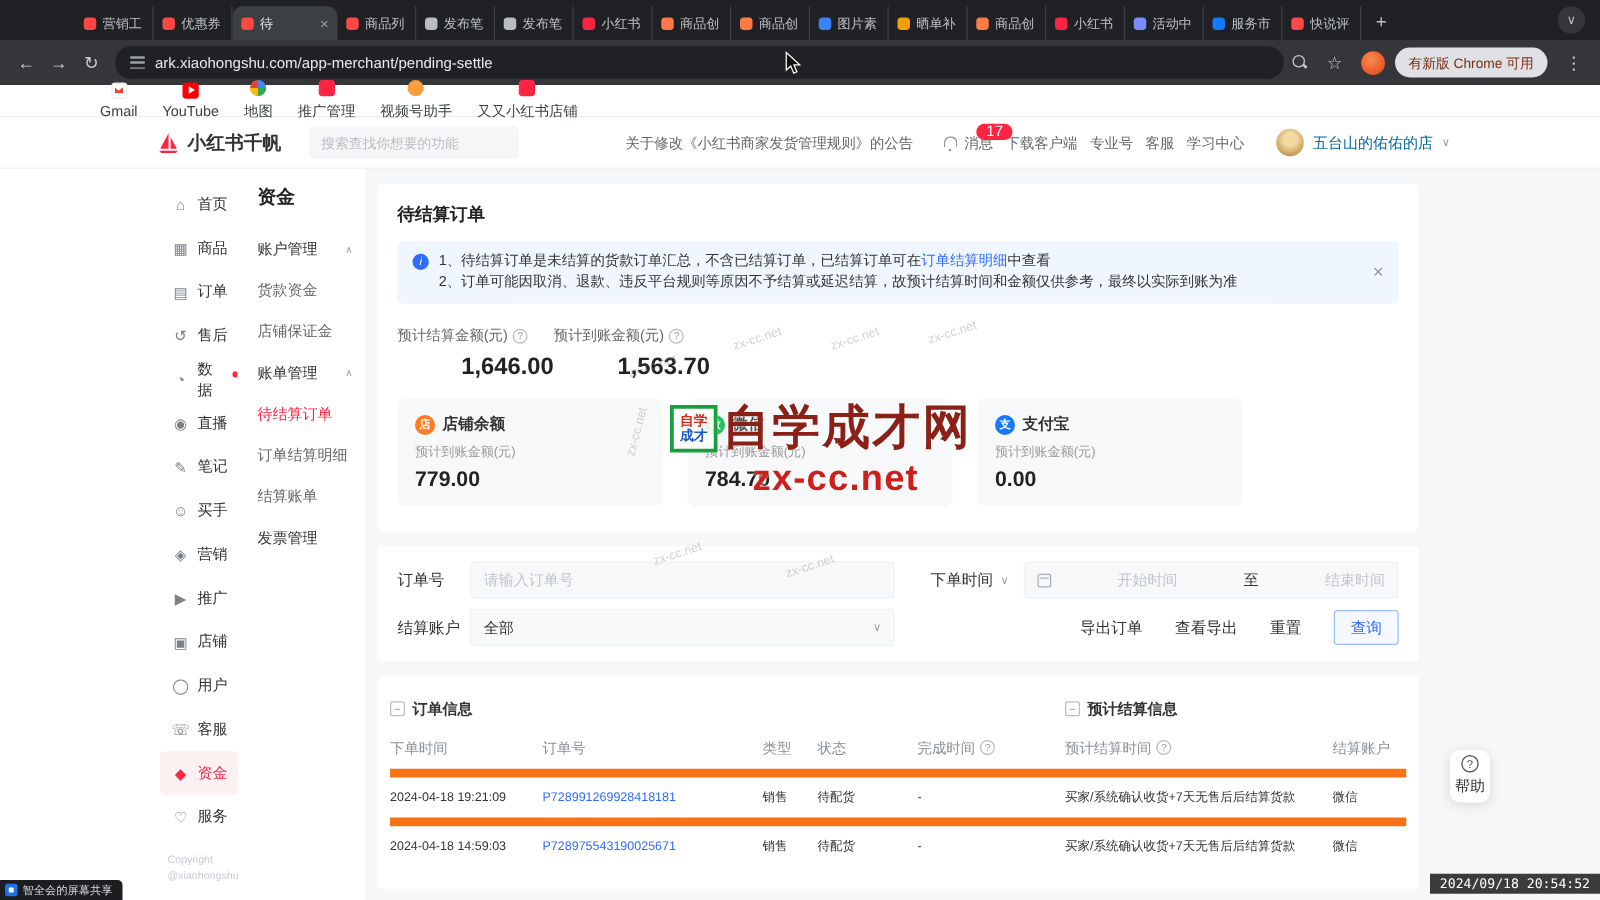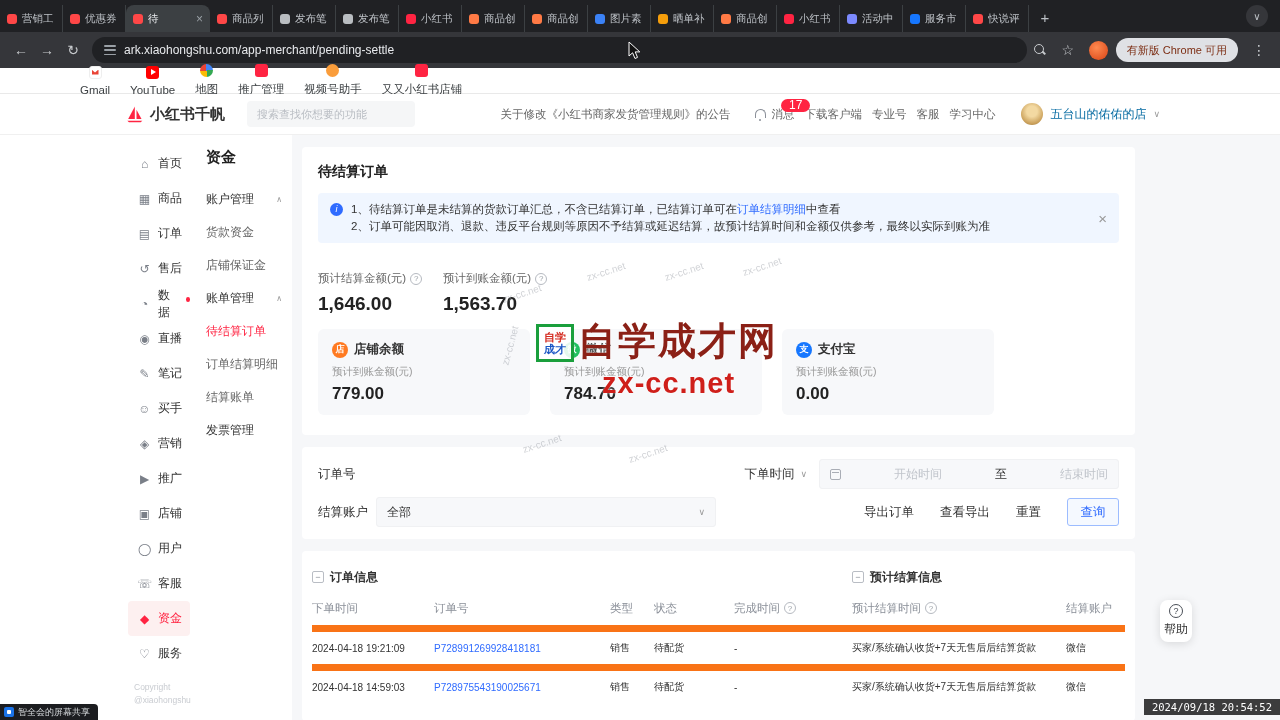--- a/index.html
+++ b/index.html
@@ -1,21 +1,21 @@
 <!DOCTYPE html>
 <html><head>
 <meta charset="utf-8">
 <style>
   * { box-sizing: border-box; margin: 0; padding: 0; }
   html,body { width:1280px; height:720px; overflow:hidden; }
   body { font-family:"Liberation Sans","DejaVu Sans",sans-serif; background:#fff; position:relative; }
   .screen { position:relative; width:1280px; height:720px; overflow:hidden; }
 
   
-  .tabstrip { height:32px; background:#202124; display:flex; align-items:flex-end; }
+  .tabstrip { height:32px; background:#202124; display:flex; align-items:flex-end; padding-left:60px; }
   .tab { height:27px; width:63px; display:flex; align-items:center; gap:5px; padding:0 7px; color:#bdc1c6; font-size:10.5px; cursor:pointer; border-right:1px solid #3c4043; overflow:hidden; }
   .tab.active { background:#3c4043; border-radius:8px 8px 0 0; width:84px; color:#e8eaed; border-right:none; }
   .fav { width:10px; height:10px; border-radius:3px; flex:none; }
   .tlabel { white-space:nowrap; overflow:hidden; flex:1; }
   .tclose { font-size:12px; color:#9aa0a6; cursor:pointer; }
   .newtab { width:24px; height:24px; margin:0 4px 3px; border-radius:50%; color:#bdc1c6; font-size:15px; display:flex; align-items:center; justify-content:center; cursor:pointer; }
   .strip-caret { margin-left:auto; margin-right:12px; margin-bottom:5px; width:22px; height:22px; border-radius:50%; background:#35363a; color:#bdc1c6; font-size:10px; display:flex; align-items:center; justify-content:center; cursor:pointer; }
 
   
   .toolbar { height:36px; background:#35363a; display:flex; align-items:center; padding:0 8px; }
@@ -79,21 +79,21 @@
   .sn-item.active { color:#ff2442; }
 
   .content { flex:1; padding:13px 0 0 10px; position:relative; }
   .card { width:833px; background:#fff; border-radius:4px; }
   .card1 { padding:16px 16px 20px; margin-bottom:12px; }
   .page-title { font-size:14px; font-weight:bold; color:#222; }
   .notice { margin-top:12px; background:#f0f6ff; border-radius:4px; padding:8px 34px 8px 12px; display:flex; gap:8px; font-size:11.5px; color:#333; line-height:17px; position:relative; }
   .notice-ico { width:13px; height:13px; border-radius:50%; background:#2f6bff; color:#fff; font-size:9px; font-style:italic; display:flex; align-items:center; justify-content:center; margin-top:2px; flex:none; }
   .notice a, .link { color:#2f6bff; text-decoration:none; cursor:pointer; }
   .notice-close { position:absolute; right:12px; top:50%; transform:translateY(-50%); color:#999; font-size:15px; cursor:pointer; }
-  .stats { display:flex; margin-top:28px; }
+  .stats { display:flex; margin-top:18px;text-align:right; }
   .stat { width:125px; }
   .stat-label { font-size:11.5px; color:#666; display:flex; align-items:center; gap:4px; white-space:nowrap; }
   .qico { width:12px; height:12px; border-radius:50%; border:1px solid #b6bac1; color:#9aa0a6; font-size:8px; display:inline-flex; align-items:center; justify-content:center; flex:none; }
   .stat-value { margin-top:7px; font-size:19px; font-weight:bold; color:#222; }
   .accounts { display:flex; gap:20px; margin-top:14px; }
   .acct { width:212px; height:86px; background:#f7f8fa; border-radius:6px; padding:12px 14px; }
   .acct-head { display:flex; align-items:center; gap:6px; font-size:12.5px; font-weight:600; color:#333; }
   .acct-ico { width:16px; height:16px; border-radius:50%; color:#fff; font-size:9px; display:flex; align-items:center; justify-content:center; flex:none; }
   .acct-sub { font-size:10.5px; color:#999; margin-top:7px; }
   .acct-value { font-size:17px; font-weight:bold; color:#222; margin-top:5px; }
@@ -443,20 +443,21 @@
               </div>
             <div class="acct-sub">预计到账金额(元)</div>
             <div class="acct-value">0.00</div>
           </div>
         </div>
       </section>
 
       <section class="card card2">
         <div class="frow">
           <span class="flabel">订单号</span>
+          <input class="order-input" type="text" placeholder="请输入订单号" style="">
           <div class="time-type">
               <span>下单时间</span>
               <span class="sel-caret">∨</span>
             </div>
           <div class="fbox date-range">
             <span class="cal"></span>
             <span>开始时间</span>
             <span class="range-sep">至</span>
             <span>结束时间</span>
           </div>

